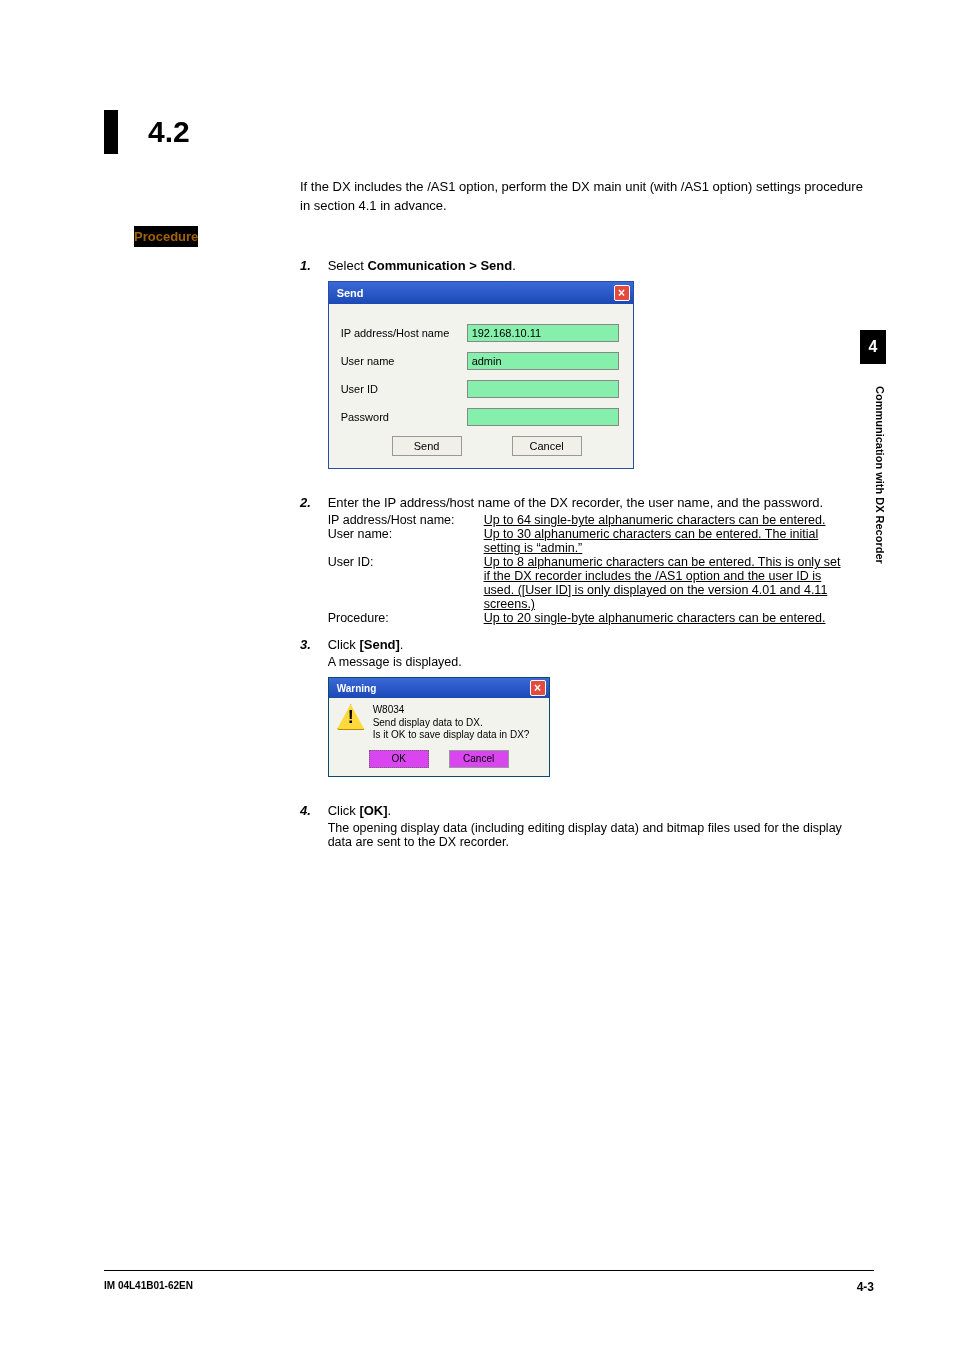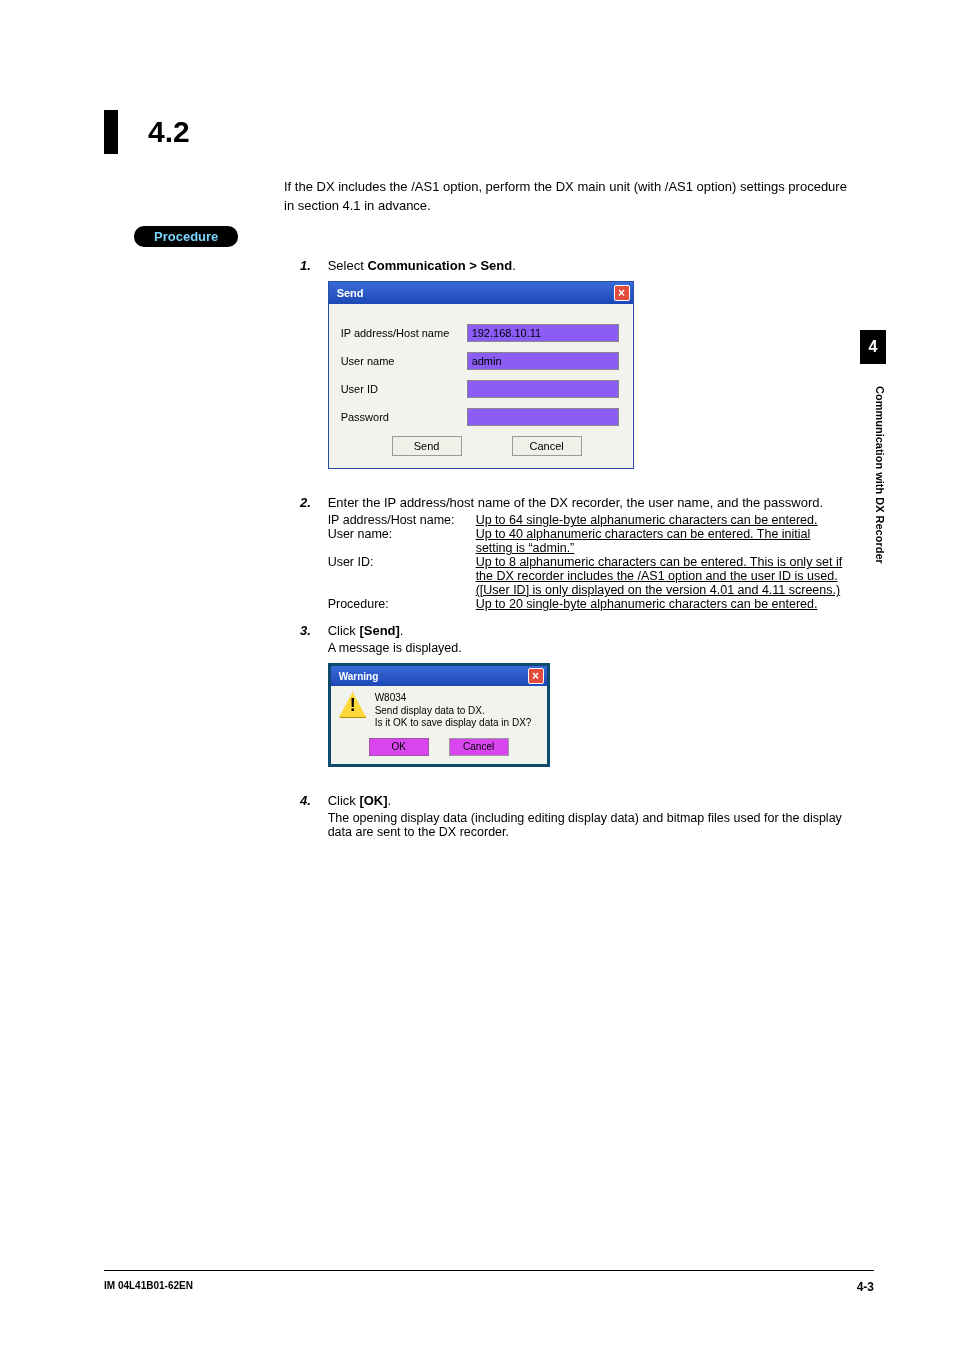--- a/index.html
+++ b/index.html
@@ -7,53 +7,53 @@
   .page { position: relative; width: 954px; height: 1350px; }
 
   
   .heading-bar { position: absolute; top: 110px; left: 104px; width: 750px; height: 44px; display: flex; align-items: center; }
   .heading-block { width: 14px; height: 44px; background: #000; }
   .heading-gap { width: 30px; }
   .heading-num { font-size: 30px; font-weight: bold; margin-right: 24px; }
   .heading-text { font-size: 30px; font-weight: bold; }
 
   
-  .content { position: absolute; top: 178px; left: 284px; width: 570px; font-size: 13px; line-height: 1.45; }
+  .content { position: absolute; top: 178px; left: 300px; width: 570px; font-size: 13px; line-height: 1.45; }
 
   .intro { margin-bottom: 18px; }
 
-  .procedure-label { position: absolute; top: 226px; left: 134px; background: #000; color: #7dd3fc; padding: 3px 20px; font-size: 13px; font-weight: bold; border-radius: 10px; }
+  .procedure-label { position: absolute; top: 226px; left: 134px; background: #000; color: #a16207; padding: 3px 0; font-size: 13px; font-weight: bold; }
 
   .steps { position: absolute; top: 258px; left: 300px; width: 554px; font-size: 13px; }
   .step { margin-bottom: 12px; }
   .step-num { font-weight: bold; font-style: italic; display: inline-block; width: 24px; vertical-align: top; }
   .step-body { display: inline-block; width: 520px; vertical-align: top; }
   .step-body p { margin-bottom: 3px; }
   .step-body .sub { font-size: 12.5px; }
   .bold { font-weight: bold; }
 
   
   .dialog { border: 1px solid #2a4da8; width: 306px; margin: 8px 0 14px 0; font-size: 11px; }
   .dialog-title { height: 22px; background: linear-gradient(180deg,#3a6ad8,#1b48b5); color: #fff; display: flex; align-items: center; justify-content: space-between; padding: 0 3px 0 8px; font-weight: bold; }
   .close-box { width: 16px; height: 16px; background: #e34b3d; border: 1px solid #fff; display: flex; align-items: center; justify-content: center; color: #fff; font-size: 12px; line-height: 1; border-radius: 2px; }
   .dialog-body { background: #f3f3ed; padding: 10px 0 10px 12px; }
   .drow { display: flex; align-items: center; margin: 10px 0; }
   .drow .lab { width: 126px; font-size: 11px; }
-  .drow input { width: 152px; height: 18px; border: 1px solid #888; background: #8b5cf6; font-size: 11px; padding: 0 4px; }
+  .drow input { width: 152px; height: 18px; border: 1px solid #888; background: #86efac; font-size: 11px; padding: 0 4px; }
   .dbtns { display: flex; justify-content: center; gap: 50px; margin-top: 6px; margin-bottom: 2px; }
   .dbtns button { width: 70px; height: 20px; background: #f0efe8; border: 1px solid #999; font-size: 11px; }
 
   
   .defs { font-size: 12.5px; }
-  .def-row { display: flex; }
+  .def-row { display: flex; gap: 8px; }
   .def-term { width: 148px; flex: 0 0 148px; }
   .def-desc { flex: 1; text-decoration: underline; }
 
   
-  .warning { border: 3px solid #0c4a6e; width: 222px; margin: 8px 0 14px 0; font-size: 10px; }
+  .warning { border: 1px solid #0c4a6e; width: 222px; margin: 8px 0 14px 0; font-size: 10px; }
   .warning .dialog-title { height: 20px; }
   .wbody { background: #f3f3ed; padding: 6px 8px 8px 8px; }
   .wtop { display: flex; align-items: flex-start; gap: 8px; }
   .wicon { width: 28px; height: 26px; background: #ffd93b; border: 1px solid #b58e00; display:flex; align-items:center; justify-content:center; font-weight: bold; color:#000; font-size: 18px; border-radius: 2px; clip-path: polygon(50% 0, 100% 100%, 0 100%); }
   .wtext { font-size: 10px; line-height: 1.25; }
   .wbtns { display: flex; justify-content: center; gap: 20px; margin-top: 8px; }
   .wbtns button { width: 60px; height: 18px; background: #d946ef; border: 1px dotted #666; font-size: 10px; }
   .wbtns button.plain { border: 1px solid #999; }
 
   
@@ -127,21 +127,21 @@
       <span class="step-num">2.</span>
       <div class="step-body">
         <p>Enter the IP address/host name of the DX recorder, the user name, and the password.</p>
         <div class="defs">
           <div class="def-row">
             <div class="def-term">IP address/Host name:</div>
             <div class="def-desc">Up to 64 single-byte alphanumeric characters can be entered.</div>
           </div>
           <div class="def-row">
             <div class="def-term">User name:</div>
-            <div class="def-desc">Up to 40 alphanumeric characters can be entered. The initial setting is “admin.”</div>
+            <div class="def-desc">Up to 30 alphanumeric characters can be entered. The initial setting is “admin.”</div>
           </div>
           <div class="def-row">
             <div class="def-term">User ID:</div>
             <div class="def-desc">Up to 8 alphanumeric characters can be entered. This is only set if the DX recorder includes the /AS1 option and the user ID is used. ([User ID] is only displayed on the version 4.01 and 4.11 screens.)</div>
           </div>
           <div class="def-row">
             <div class="def-term">Procedure:</div>
             <div class="def-desc">Up to 20 single-byte alphanumeric characters can be entered.</div>
           </div>
         </div>

